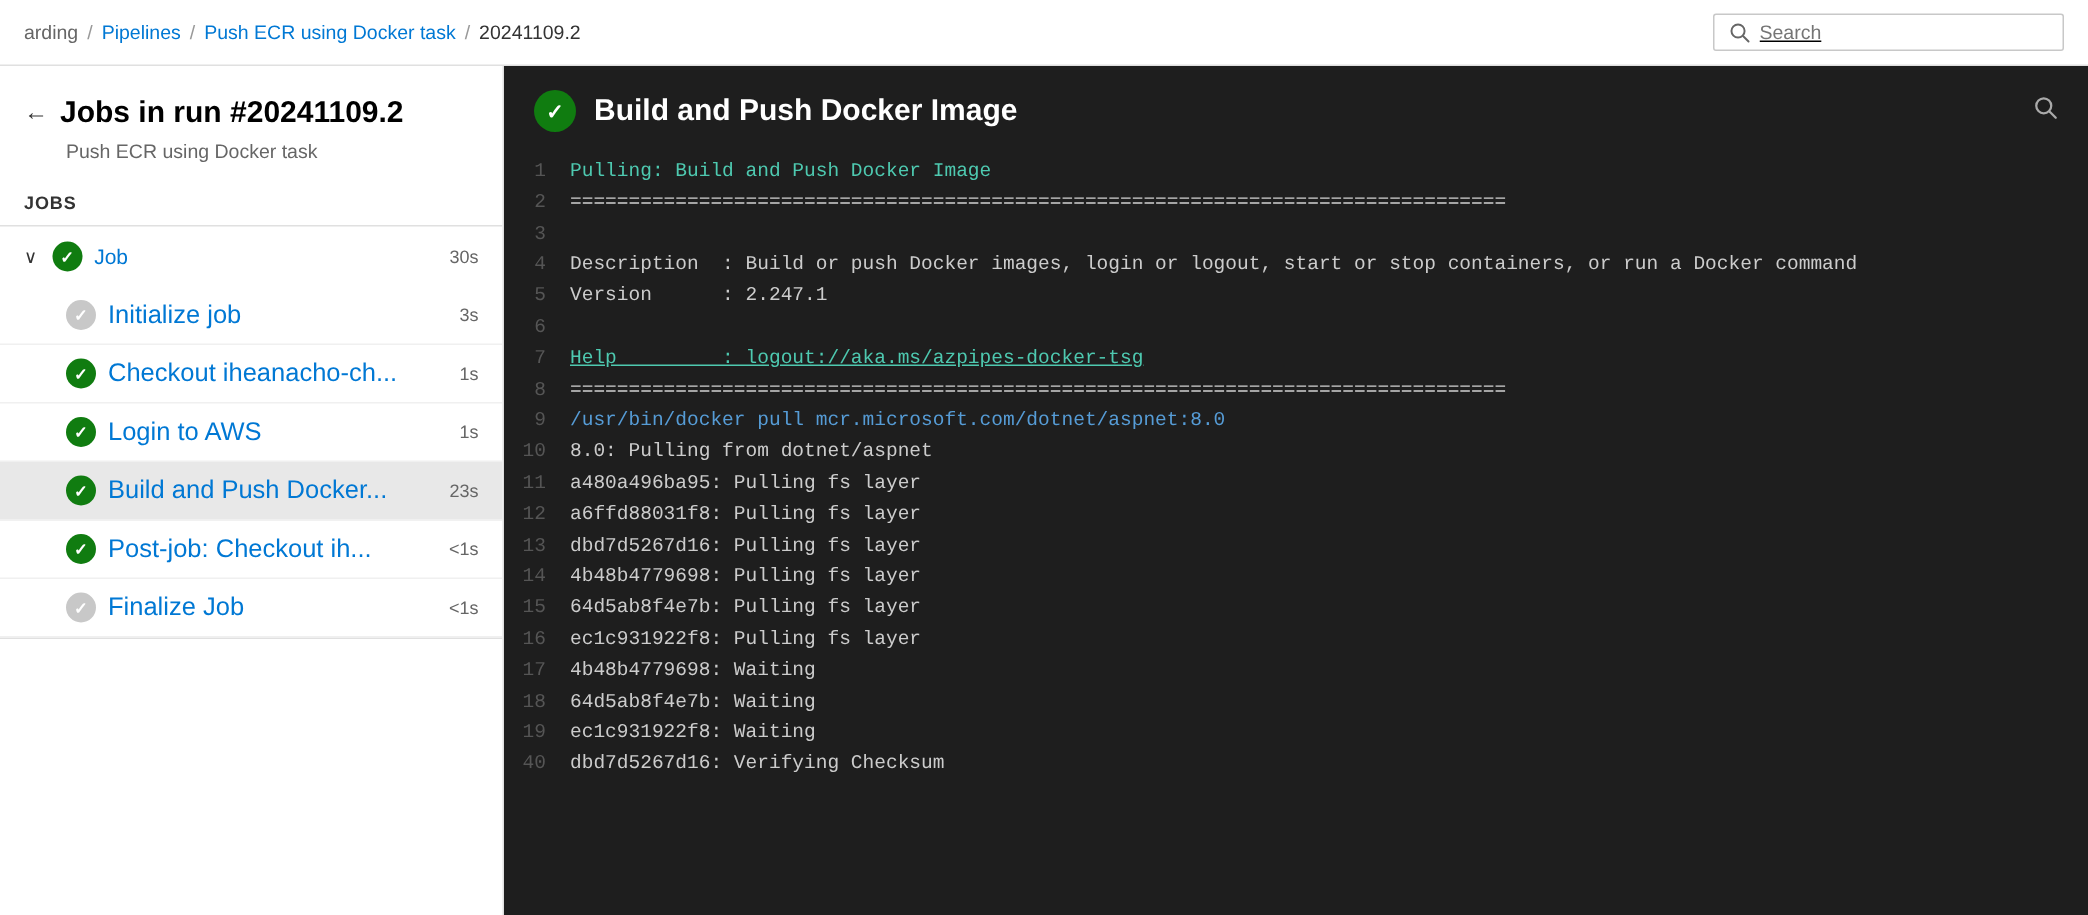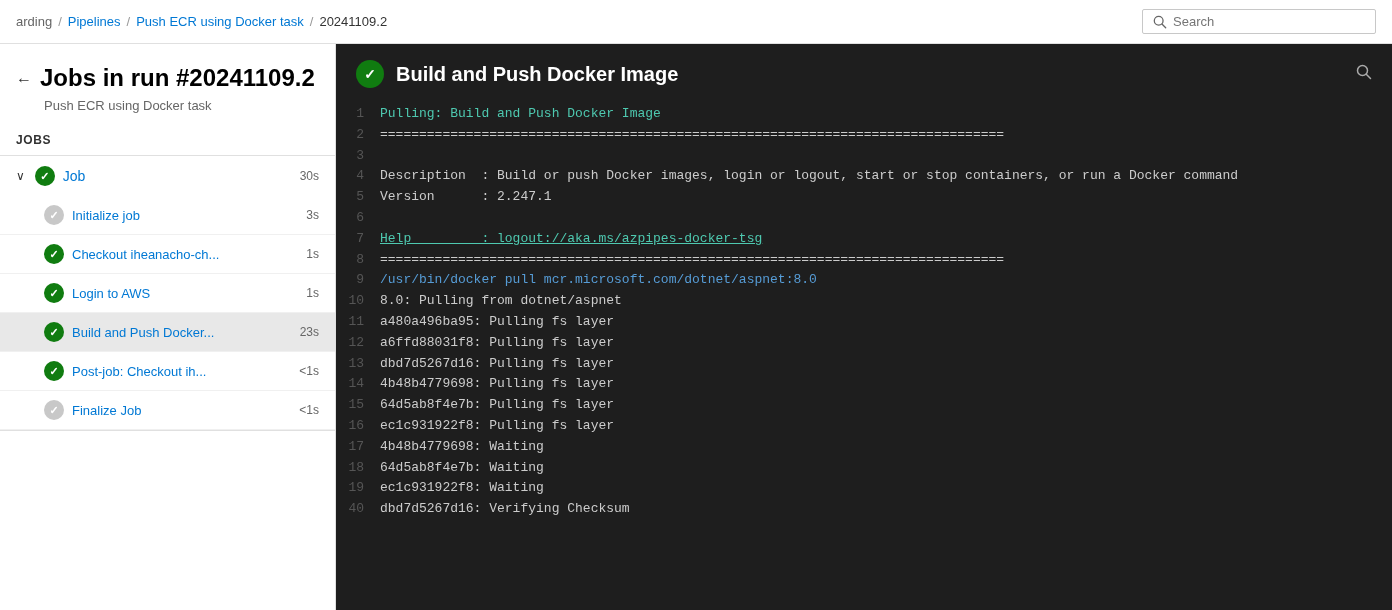--- a/index.html
+++ b/index.html
@@ -27,20 +27,21 @@
     .breadcrumb .current { color: #333; }
     .search-box {
       display: flex;
       align-items: center;
       border: 1px solid #c8c8c8;
       border-radius: 2px;
       padding: 4px 10px;
       width: 234px;
       gap: 6px;
       background: #fff;
+      text-decoration: underline;
     }
     .search-box input {
       border: none;
       outline: none;
       font-size: 13px;
       color: #333;
       width: 100%;
       background: transparent;
     }
     .search-icon-svg { color: #666; flex-shrink: 0; }
@@ -67,21 +68,21 @@
       align-items: center;
       gap: 8px;
       margin-bottom: 6px;
     }
     .back-arrow {
       font-size: 16px;
       color: #333;
       cursor: pointer;
     }
     .run-title {
-      font-size: 24px;
+      font-size: 20px;
       font-weight: 600;
       color: #000;
     }
     .run-subtitle {
       font-size: 13px;
       color: #666;
       margin-top: 2px;
       padding-left: 28px;
     }
     .jobs-label {
@@ -109,21 +110,21 @@
 
     .step-row {
       display: flex;
       align-items: center;
       padding: 9px 16px 9px 44px;
       cursor: pointer;
       gap: 8px;
       border-bottom: 1px solid #f0f0f0;
     }
     .step-row.selected { background: #e8e8e8; }
-    .step-row .step-name { flex: 1; font-size: 13px; color: #0078d4; }
+    .step-row .step-name { flex: 1; font-size: 17px; color: #0078d4; }
     .step-row .step-time { font-size: 12px; color: #666; }
 
     
     .status-icon {
       width: 20px;
       height: 20px;
       border-radius: 50%;
       display: flex;
       align-items: center;
       justify-content: center;

